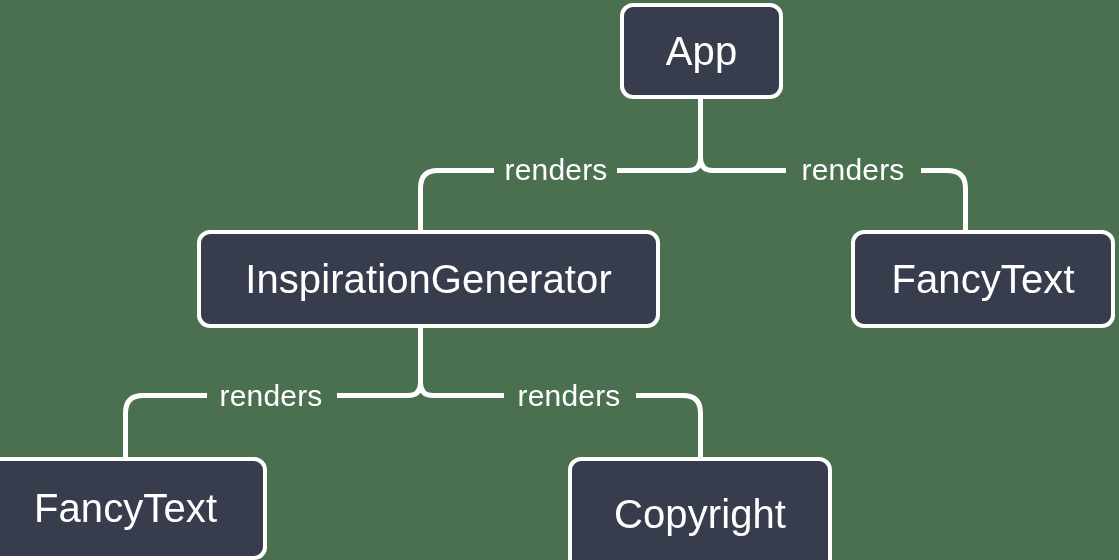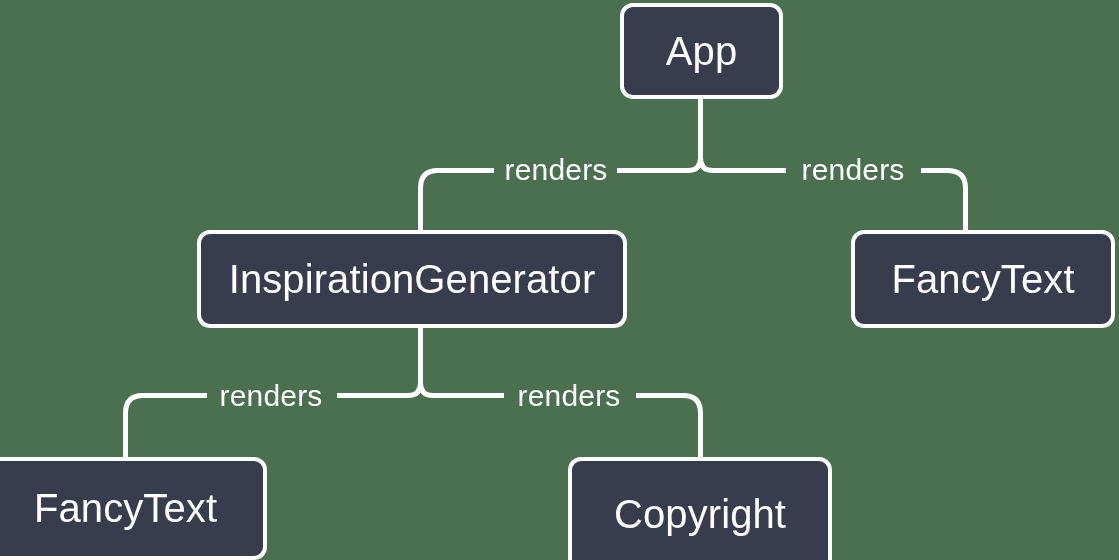--- a/index.html
+++ b/index.html
@@ -72,21 +72,21 @@
       <path d="M 207 395.5 L 143 395.5 Q 125.5 395.5 125.5 413 L 125.5 457"></path>
       <path d="M 420.5 383 Q 420.5 395.5 433 395.5 L 504 395.5"></path>
       <path d="M 636 395.5 L 683 395.5 Q 700.5 395.5 700.5 413 L 700.5 457"></path>
     </g>
   </svg>
 
   <div class="node" style="left:620px; top:3px; width:163px; height:96px;">
     <span>App</span>
   </div>
 
-  <div class="node" style="left:197px; top:230px; width:430px; height:98px;">
+  <div class="node" style="left:197px; top:230px; width:463px; height:98px;">
     <span>InspirationGenerator</span>
   </div>
 
   <div class="node" style="left:851px; top:230px; width:264px; height:98px;">
     <span>FancyText</span>
   </div>
 
   <div class="node" style="left:-16px; top:457px; width:283px; height:103px;">
     <span>FancyText</span>
   </div>

